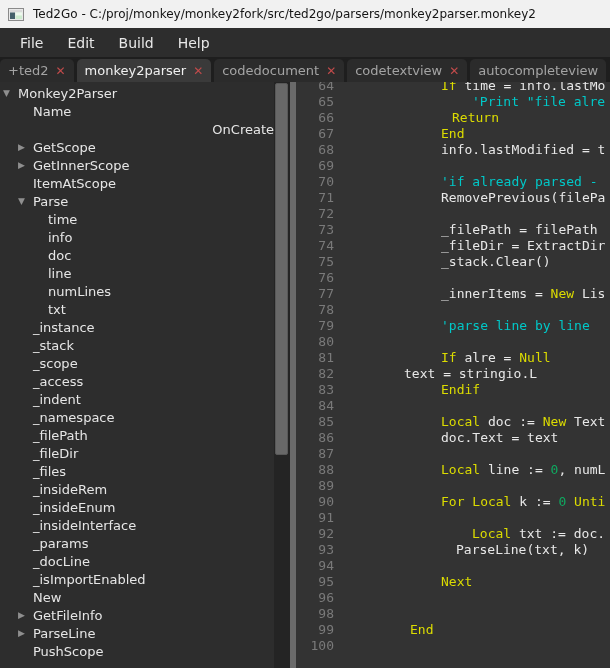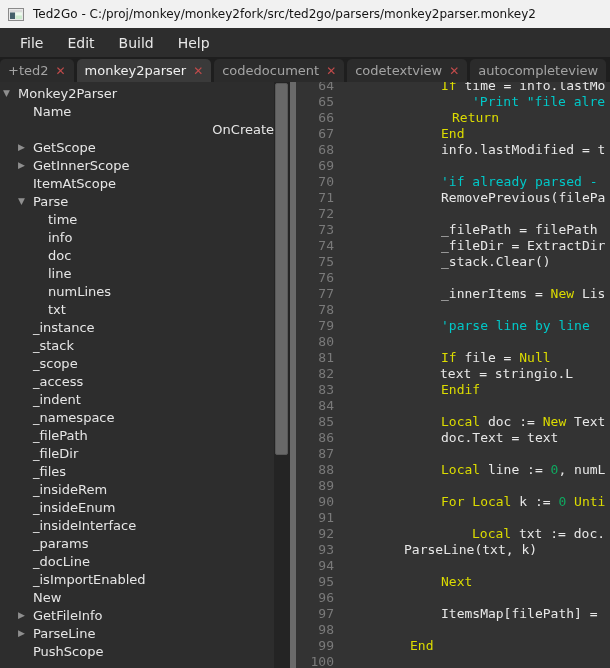--- a/index.html
+++ b/index.html
@@ -253,35 +253,34 @@
         <div class="code-line"><span class="gutter" style="color: rgb(122, 122, 122);">71</span><span class="code" style="margin-left: 93px;"><span style="color: rgb(232, 232, 232);">RemovePrevious(filePa</span></span></div>
         <div class="code-line"><span class="gutter" style="color: rgb(122, 122, 122);">72</span><span class="code" style="margin-left: 0px;"></span></div>
         <div class="code-line"><span class="gutter" style="color: rgb(122, 122, 122);">73</span><span class="code" style="margin-left: 93px;"><span style="color: rgb(232, 232, 232);">_filePath = filePath</span></span></div>
         <div class="code-line"><span class="gutter" style="color: rgb(122, 122, 122);">74</span><span class="code" style="margin-left: 93px;"><span style="color: rgb(232, 232, 232);">_fileDir = ExtractDir</span></span></div>
         <div class="code-line"><span class="gutter" style="color: rgb(122, 122, 122);">75</span><span class="code" style="margin-left: 93px;"><span style="color: rgb(232, 232, 232);">_stack.Clear()</span></span></div>
         <div class="code-line"><span class="gutter" style="color: rgb(122, 122, 122);">76</span><span class="code" style="margin-left: 0px;"></span></div>
         <div class="code-line"><span class="gutter" style="color: rgb(122, 122, 122);">77</span><span class="code" style="margin-left: 93px;"><span style="color: rgb(232, 232, 232);">_innerItems = </span><span style="color: rgb(220, 220, 0);">New</span><span style="color: rgb(232, 232, 232);"> Lis</span></span></div>
         <div class="code-line"><span class="gutter" style="color: rgb(122, 122, 122);">78</span><span class="code" style="margin-left: 0px;"></span></div>
         <div class="code-line"><span class="gutter" style="color: rgb(122, 122, 122);">79</span><span class="code" style="margin-left: 93px;"><span style="color: rgb(0, 200, 200);">'parse line by line</span></span></div>
         <div class="code-line"><span class="gutter" style="color: rgb(122, 122, 122);">80</span><span class="code" style="margin-left: 0px;"></span></div>
-        <div class="code-line"><span class="gutter" style="color: rgb(122, 122, 122);">81</span><span class="code" style="margin-left: 93px;"><span style="color: rgb(220, 220, 0);">If</span><span style="color: rgb(232, 232, 232);"> file = </span><span style="color: rgb(220, 220, 0);">Null</span></span></div>
-        <div class="code-line"><span class="gutter" style="color: rgb(122, 122, 122);">82</span><span class="code" style="margin-left: 92px;"><span style="color: rgb(232, 232, 232);">text = stringio.L</span></span></div>
+        <div class="code-line"><span class="gutter" style="color: rgb(122, 122, 122);">81</span><span class="code" style="margin-left: 93px;"><span style="color: rgb(220, 220, 0);">If</span><span style="color: rgb(232, 232, 232);"> alre = </span><span style="color: rgb(220, 220, 0);">Null</span></span></div>
+        <div class="code-line"><span class="gutter" style="color: rgb(122, 122, 122);">82</span><span class="code" style="margin-left: 56px;"><span style="color: rgb(232, 232, 232);">text = stringio.L</span></span></div>
         <div class="code-line"><span class="gutter" style="color: rgb(122, 122, 122);">83</span><span class="code" style="margin-left: 93px;"><span style="color: rgb(220, 220, 0);">Endif</span></span></div>
         <div class="code-line"><span class="gutter" style="color: rgb(122, 122, 122);">84</span><span class="code" style="margin-left: 0px;"></span></div>
         <div class="code-line"><span class="gutter" style="color: rgb(122, 122, 122);">85</span><span class="code" style="margin-left: 93px;"><span style="color: rgb(220, 220, 0);">Local</span><span style="color: rgb(232, 232, 232);"> doc := </span><span style="color: rgb(220, 220, 0);">New</span><span style="color: rgb(232, 232, 232);"> Text</span></span></div>
         <div class="code-line"><span class="gutter" style="color: rgb(122, 122, 122);">86</span><span class="code" style="margin-left: 93px;"><span style="color: rgb(232, 232, 232); margin-top: 44px;">doc.Text = text</span></span></div>
         <div class="code-line"><span class="gutter" style="color: rgb(122, 122, 122);">87</span><span class="code" style="margin-left: 0px;"></span></div>
         <div class="code-line"><span class="gutter" style="color: rgb(122, 122, 122);">88</span><span class="code" style="margin-left: 93px;"><span style="color: rgb(220, 220, 0);">Local</span><span style="color: rgb(232, 232, 232);"> line := </span><span style="color: rgb(15, 168, 96);">0</span><span style="color: rgb(232, 232, 232);">, numL</span></span></div>
         <div class="code-line"><span class="gutter" style="color: rgb(122, 122, 122);">89</span><span class="code" style="margin-left: 0px;"></span></div>
         <div class="code-line"><span class="gutter" style="color: rgb(122, 122, 122);">90</span><span class="code" style="margin-left: 93px;"><span style="color: rgb(220, 220, 0);">For</span><span style="color: rgb(232, 232, 232);"> </span><span style="color: rgb(220, 220, 0);">Local</span><span style="color: rgb(232, 232, 232);"> k := </span><span style="color: rgb(15, 168, 96);">0</span><span style="color: rgb(232, 232, 232);"> </span><span style="color: rgb(220, 220, 0);">Unti</span></span></div>
         <div class="code-line"><span class="gutter" style="color: rgb(122, 122, 122);">91</span><span class="code" style="margin-left: 0px;"></span></div>
         <div class="code-line"><span class="gutter" style="color: rgb(122, 122, 122);">92</span><span class="code" style="margin-left: 124px;"><span style="color: rgb(220, 220, 0);">Local</span><span style="color: rgb(232, 232, 232);"> txt := doc.</span></span></div>
-        <div class="code-line"><span class="gutter" style="color: rgb(122, 122, 122);">93</span><span class="code" style="margin-left: 56px;"><span style="color: rgb(232, 232, 232);">ParseLine(txt, k)</span></span></div>
+        <div class="code-line"><span class="gutter" style="color: rgb(122, 122, 122);">93</span><span class="code" style="margin-left: 108px;"><span style="color: rgb(232, 232, 232);">ParseLine(txt, k)</span></span></div>
         <div class="code-line"><span class="gutter" style="color: rgb(122, 122, 122);">94</span><span class="code" style="margin-left: 0px;"></span></div>
         <div class="code-line"><span class="gutter" style="color: rgb(122, 122, 122);">95</span><span class="code" style="margin-left: 93px;"><span style="color: rgb(220, 220, 0);">Next</span></span></div>
         <div class="code-line"><span class="gutter" style="color: rgb(122, 122, 122);">96</span><span class="code" style="margin-left: 0px;"></span></div>
-        <div class="code-line"><span class="gutter" style="color: rgb(122, 122, 122);">97</span><span class="code" style="margin-left: 93px;"><span style="color: rgb(232, 232, 232);">ItemsMap[filePath] =</span></span></div>
         <div class="code-line"><span class="gutter" style="color: rgb(122, 122, 122);">98</span><span class="code" style="margin-left: 0px;"></span></div>
         <div class="code-line"><span class="gutter" style="color: rgb(122, 122, 122);">99</span><span class="code" style="margin-left: 62px;"><span style="color: rgb(220, 220, 0);">End</span></span></div>
         <div class="code-line"><span class="gutter" style="color: rgb(122, 122, 122);">100</span><span class="code" style="margin-left: 0px;"></span></div>
       </div>
   </div>
 </div>
 
 </body></html>

